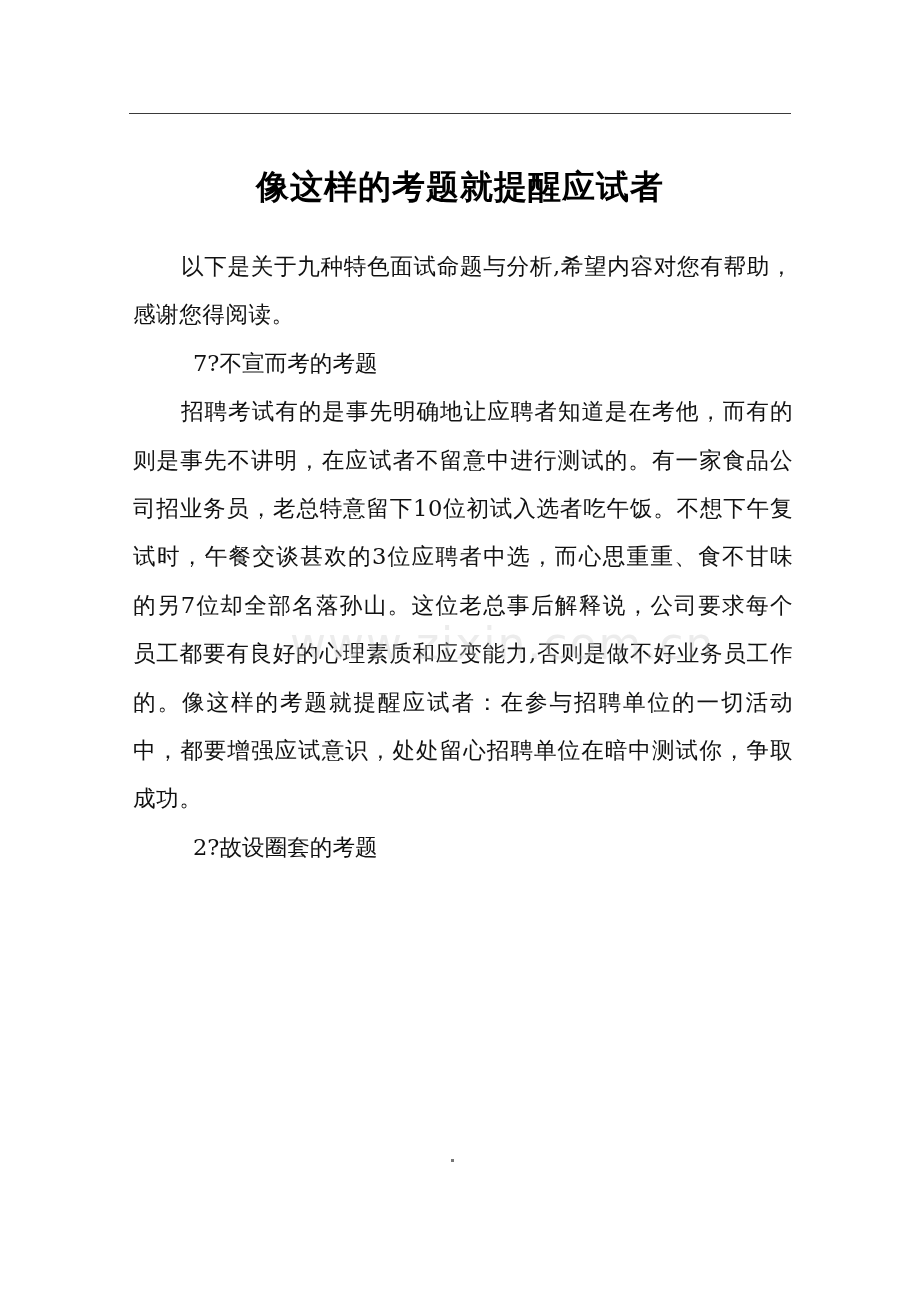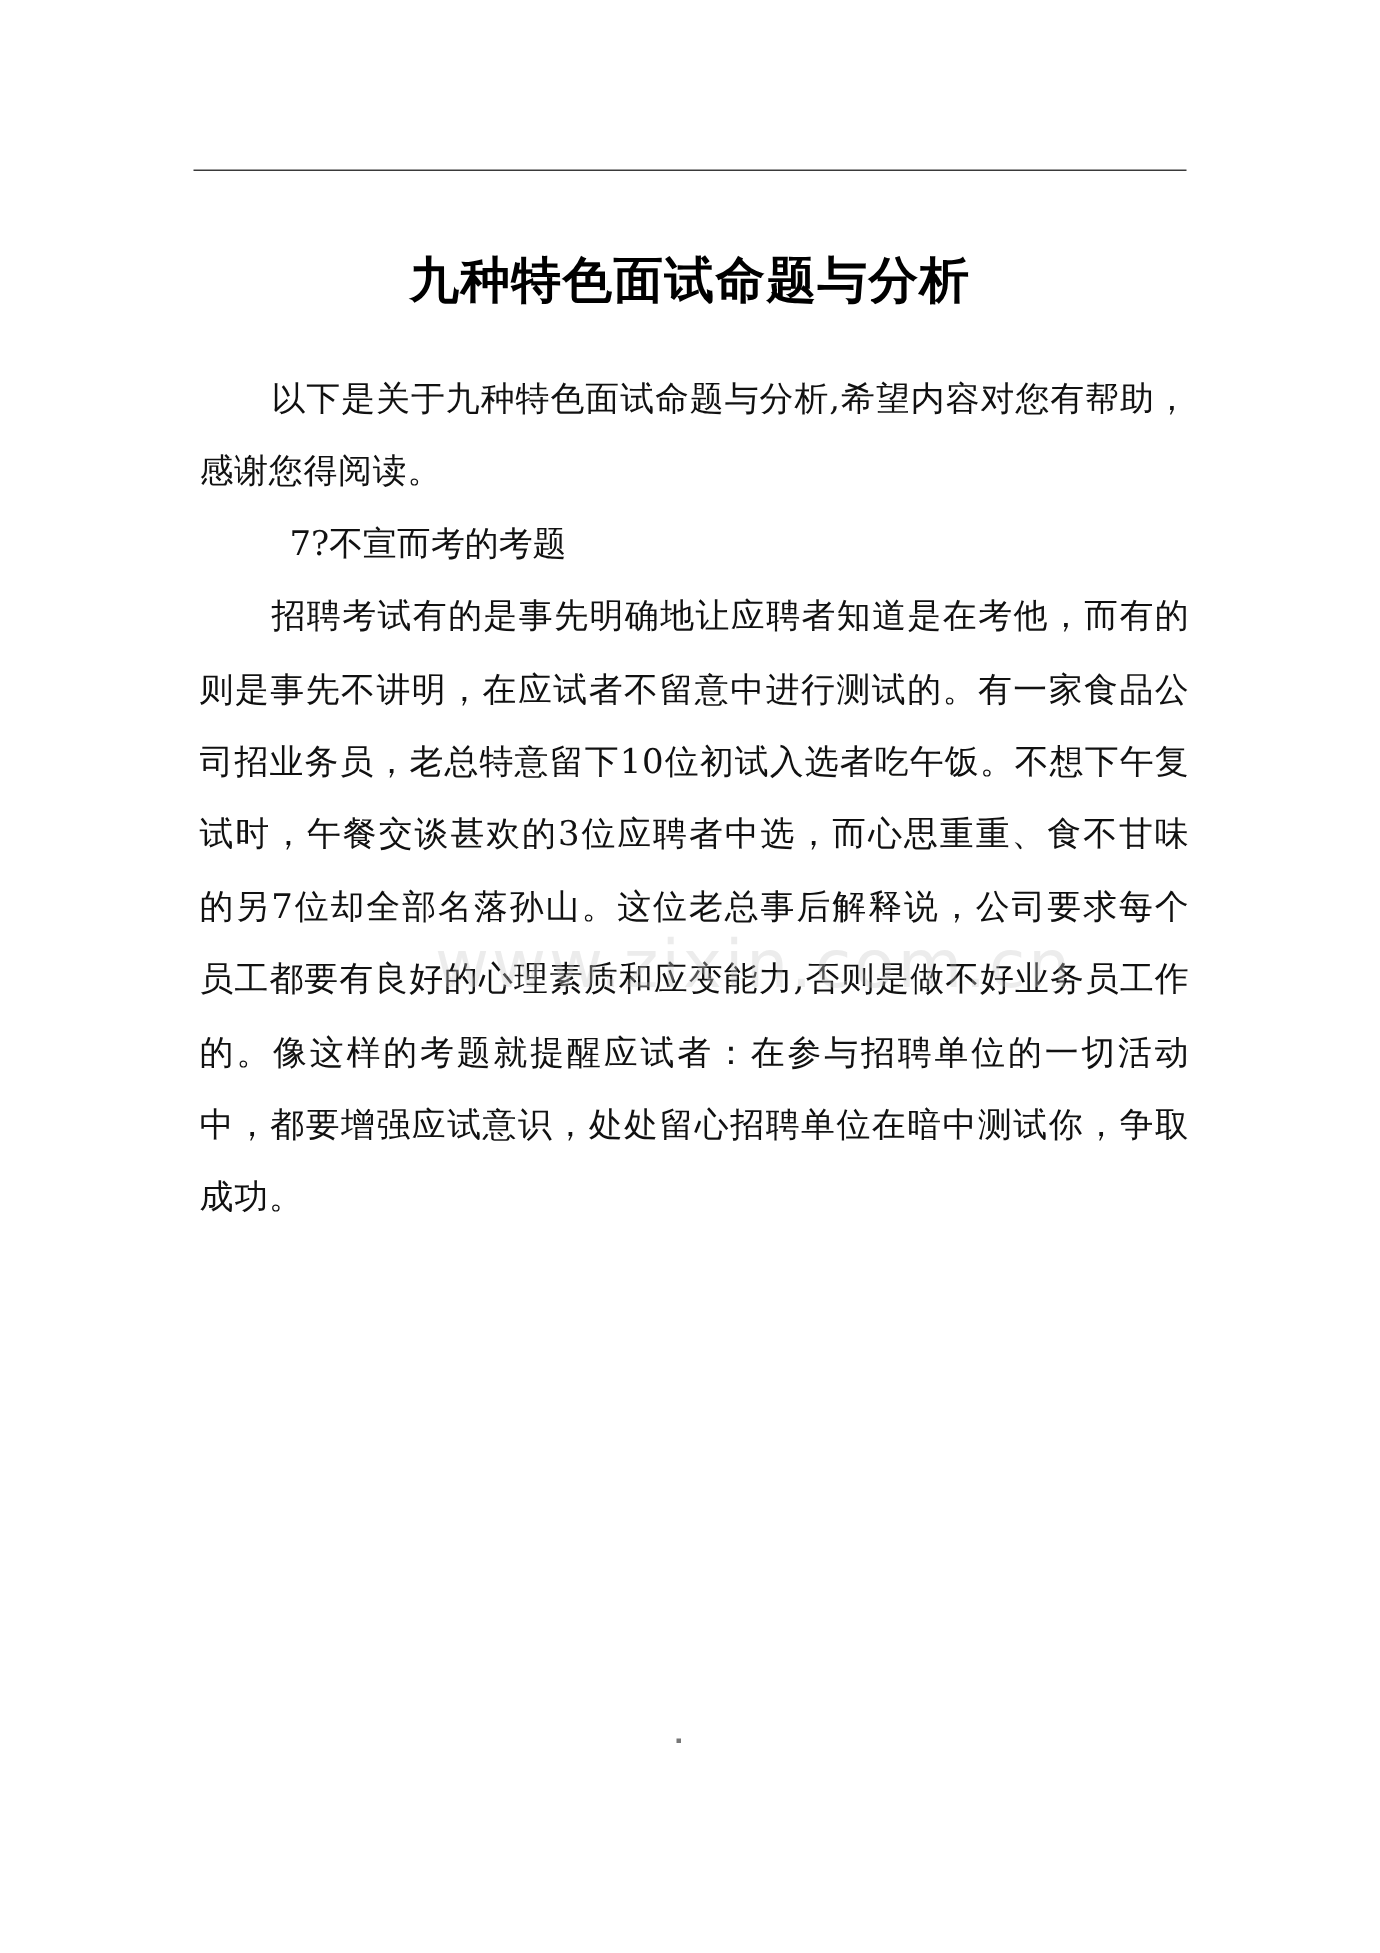--- a/index.html
+++ b/index.html
@@ -79,23 +79,24 @@
       width: 3px;
       height: 3px;
       background: #777;
     }
   </style>
 </head>
 <body>
 
 <div class="top-rule"></div>
 
-<h1 class="title">九种特色面试命题与分析</h1>
+<h1 class="title">像这样的考题就提醒应试者</h1>
 
 <div class="content">
   <p class="para indent">以下是关于九种特色面试命题与分析,希望内容对您有帮助，感谢您得阅读。</p>
   <p class="heading">7?不宣而考的考题</p>
   <p class="para indent">招聘考试有的是事先明确地让应聘者知道是在考他，而有的则是事先不讲明，在应试者不留意中进行测试的。有一家食品公司招业务员，老总特意留下10位初试入选者吃午饭。不想下午复试时，午餐交谈甚欢的3位应聘者中选，而心思重重、食不甘味的另7位却全部名落孙山。这位老总事后解释说，公司要求每个员工都要有良好的心理素质和应变能力,否则是做不好业务员工作的。像这样的考题就提醒应试者：在参与招聘单位的一切活动中，都要增强应试意识，处处留心招聘单位在暗中测试你，争取成功。</p>
+  <p class="heading">2?故设圈套的考题</p>
 </div>
 
 <div class="watermark">www.zixin.com.cn</div>
 
 <div class="page-dot"></div>
 
 </body></html>

